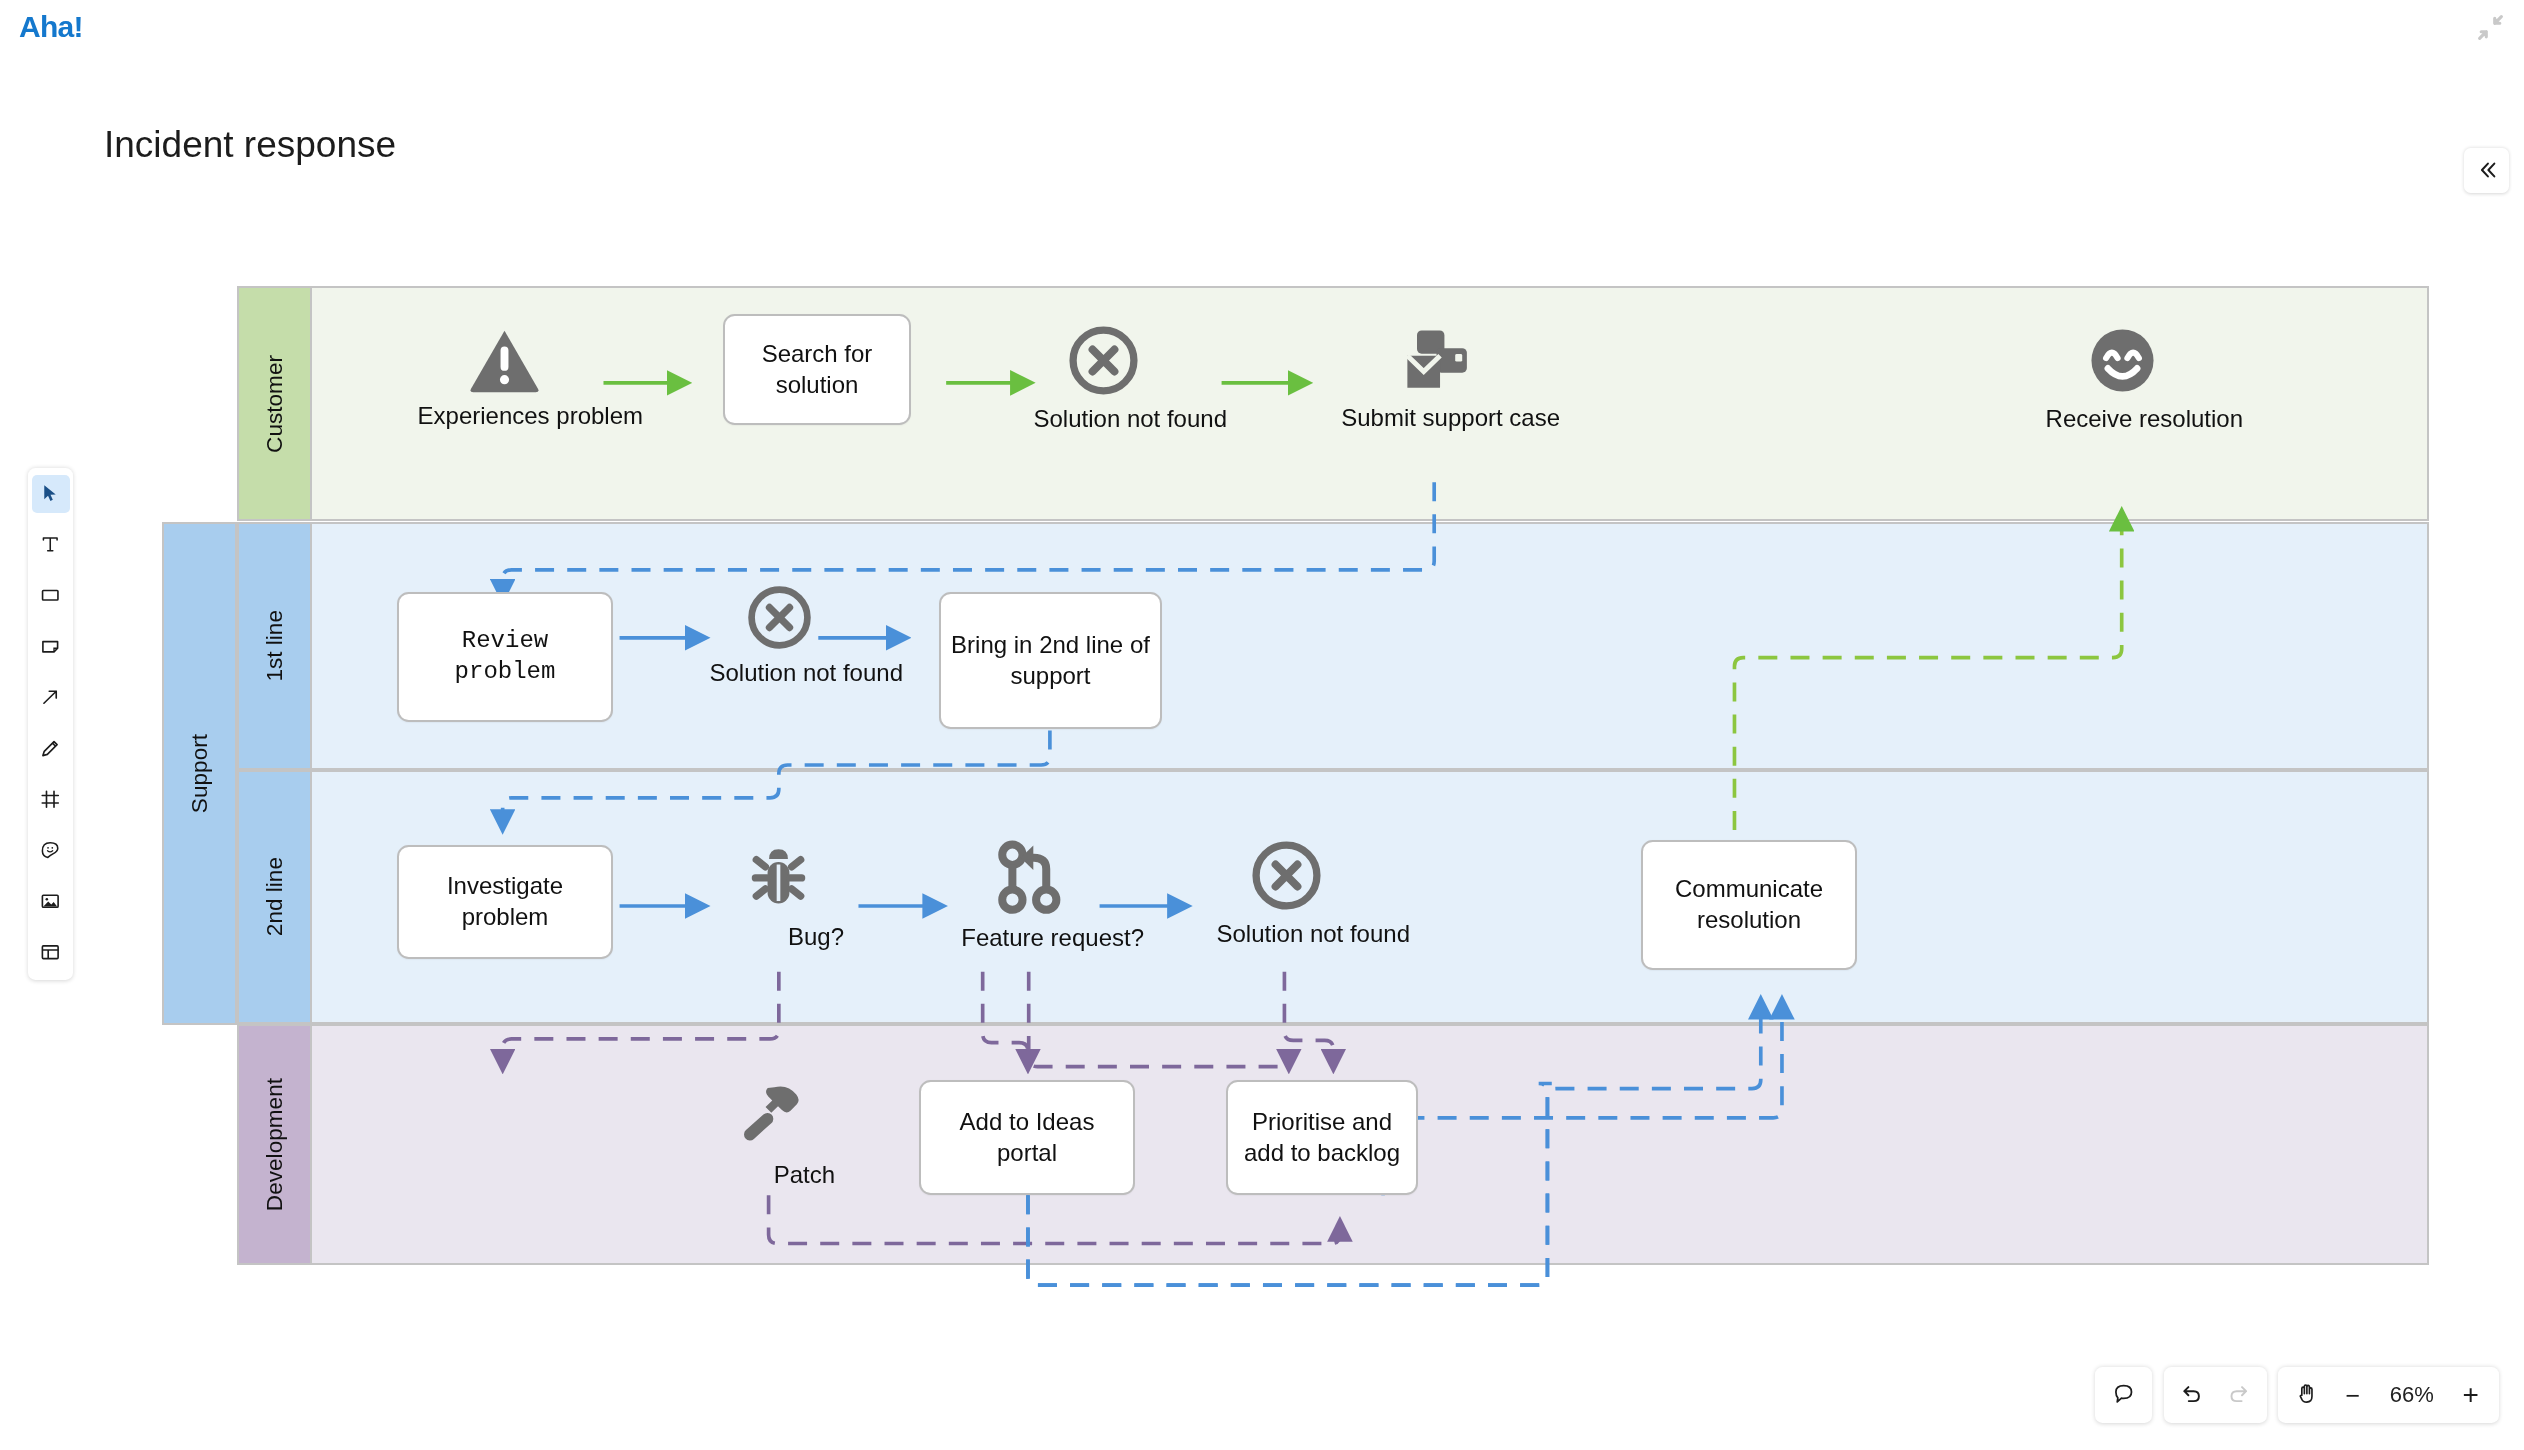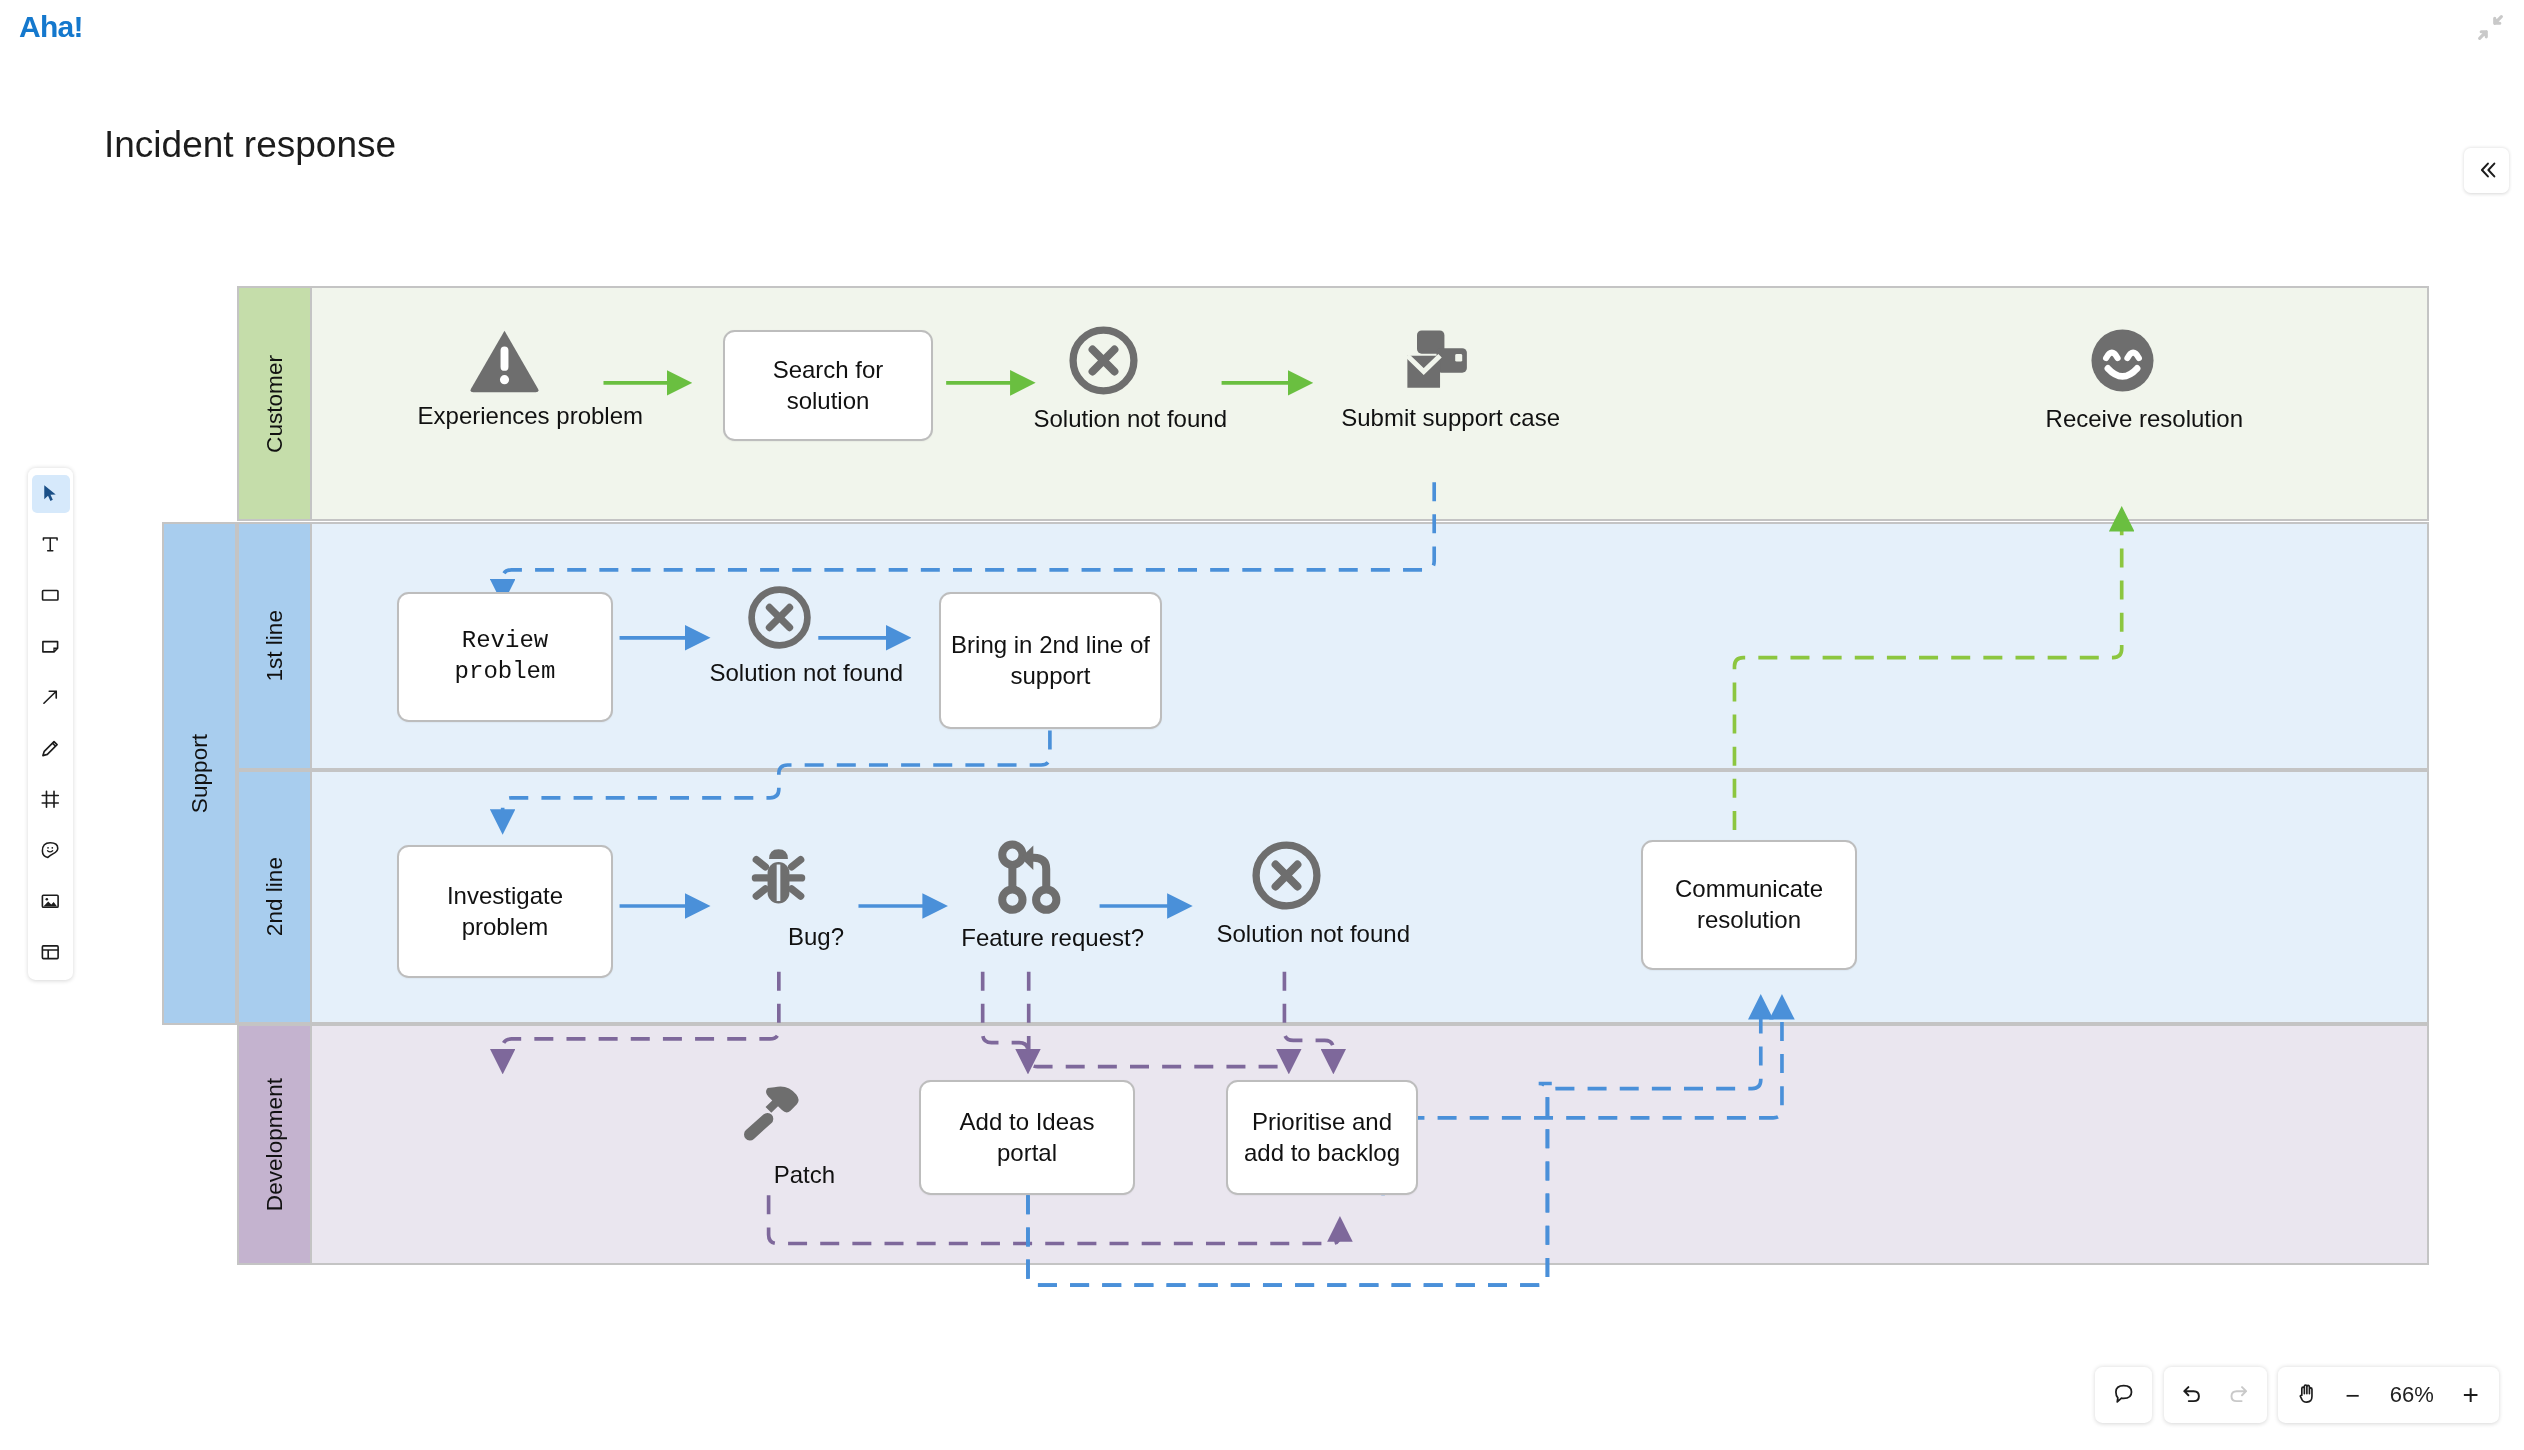--- a/index.html
+++ b/index.html
@@ -191,21 +191,21 @@
       <span class="glyph">
         <svg width="73" height="67" viewBox="0 0 24 22">
           <path d="M12 1.2 L23 20.3 Q23.6 21.4 22.3 21.4 L1.7 21.4 Q0.4 21.4 1 20.3 Z" fill="#6e6e6e"></path>
           <rect x="10.7" y="6.4" width="2.6" height="8" rx="1.3" fill="#fff"></rect>
           <circle cx="12" cy="17.3" r="1.5" fill="#fff"></circle>
         </svg>
       </span>
       <span class="cap">Experiences problem</span>
     </div>
 
-    <div class="node" style="left:723px;top:330px;width:210px;height:111px;">
+    <div class="node" style="left:723px;top:314px;width:188px;height:111px;">
       <span>Search for solution</span>
     </div>
 
     <div class="inode" style="left:979px;top:324px;width:248px;">
       <span class="glyph">
         <svg width="73" height="73" viewBox="0 0 24 24">
           <circle cx="12" cy="12" r="10" fill="none" stroke="#6e6e6e" stroke-width="2.4"></circle>
           <path d="M8.4 8.4 L15.6 15.6 M15.6 8.4 L8.4 15.6" stroke="#6e6e6e" stroke-width="2.6" stroke-linecap="round"></path>
         </svg>
       </span>
@@ -248,21 +248,21 @@
           <path d="M8.4 8.4 L15.6 15.6 M15.6 8.4 L8.4 15.6" stroke="#6e6e6e" stroke-width="2.6" stroke-linecap="round"></path>
         </svg>
       </span>
       <span class="cap">Solution not found</span>
     </div>
 
     <div class="node" style="left:939px;top:592px;width:223px;height:137px;">
       <span>Bring in 2nd line of support</span>
     </div>
 
-    <div class="node" style="left:397px;top:845px;width:216px;height:133px;">
+    <div class="node" style="left:397px;top:845px;width:216px;height:114px;">
       <span>Investigate problem</span>
     </div>
 
     <div class="inode" style="left:712px;top:842px;width:132px;">
       <span class="glyph">
         <svg width="73" height="73" viewBox="0 0 24 24">
           <path d="M12 2.4 q3.1 0 3.1 3.2 h-6.2 q0-3.2 3.1-3.2 z" fill="#6e6e6e"></path>
           <rect x="8.4" y="6.6" width="7.2" height="13.6" rx="3.6" fill="#6e6e6e"></rect>
           <rect x="11.4" y="7.4" width="1.2" height="12" fill="#e5f0fa"></rect>
           <rect x="3.2" y="10.6" width="6.2" height="2.4" rx="1.2" fill="#6e6e6e"></rect>

